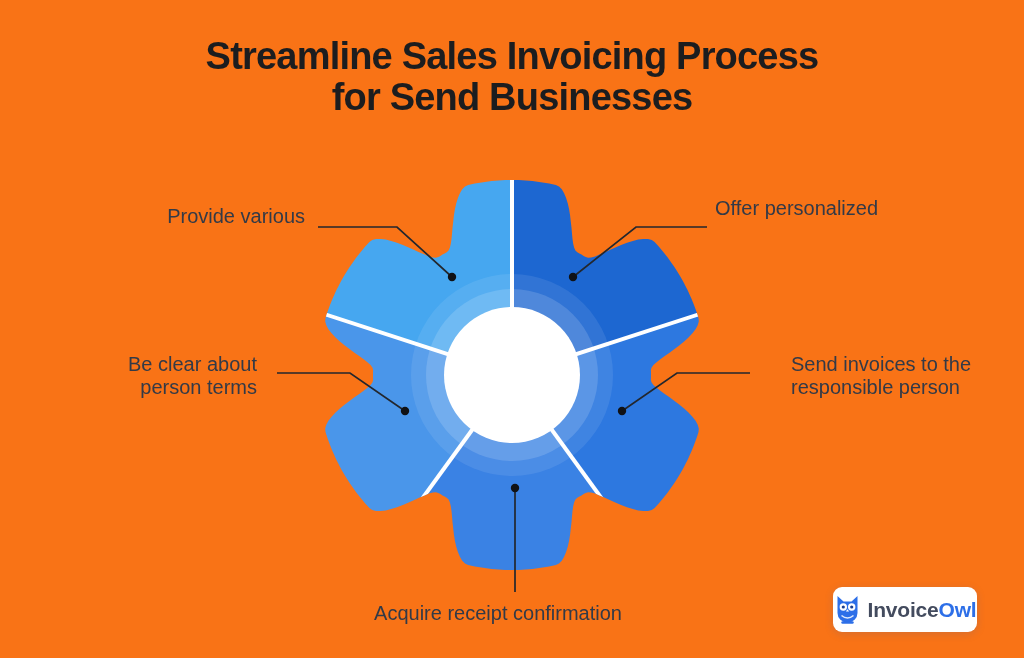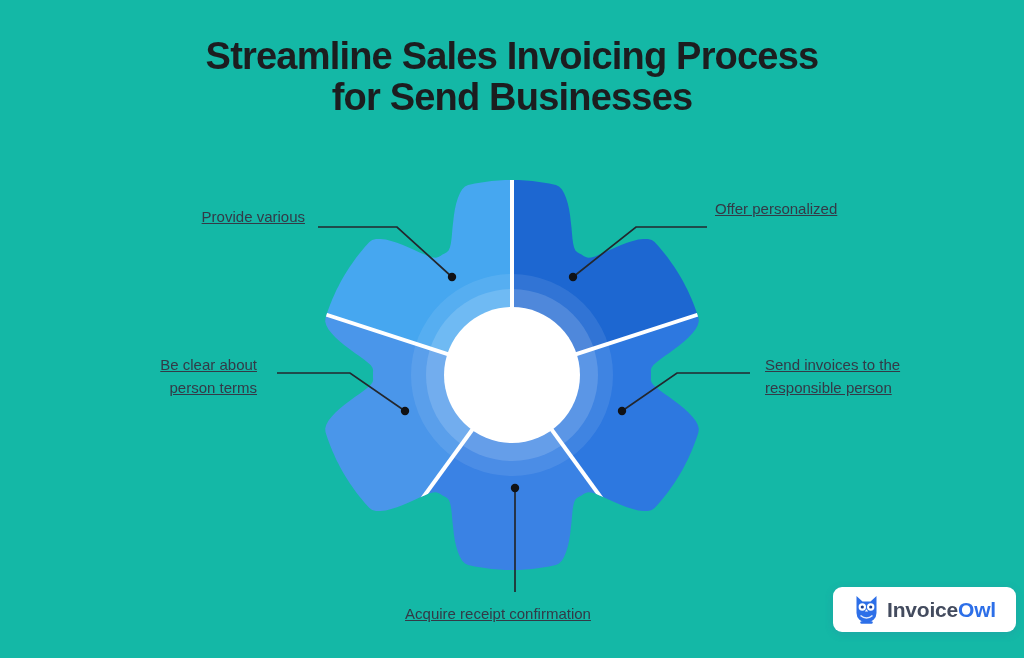--- a/index.html
+++ b/index.html
@@ -13,41 +13,40 @@
   .title{
     position:absolute;top:36px;left:0;right:0;
     text-align:center;
     font-size:38px;line-height:41px;font-weight:bold;
     letter-spacing:-0.8px;
     color:#1c1d1f;
   }
   .figure-svg{position:absolute;left:0;top:0;}
   .callout{
     position:absolute;
-    font-size:15px;line-height:23px;
+    font-size:20px;line-height:23px;
     color:#333a47;
-    text-decoration:underline;
   }
   .callout.right-align{text-align:right;}
   .callout.center-align{text-align:center;}
   .logo-badge{
     position:absolute;
-    left:833px;top:587px;width:183px;height:45px;
+    left:833px;top:587px;width:144px;height:45px;
     background:#ffffff;border-radius:9px;
     box-shadow:0 2px 8px rgba(70,95,160,0.20);
     display:flex;align-items:center;justify-content:center;gap:7px;
   }
   .logo-text{font-size:21px;font-weight:bold;letter-spacing:-0.2px;}
   .logo-text .part1{color:#434b5e;font-weight:600;}
   .logo-text .part2{color:#2d6fe8;}
 </style>
 </head>
 <body>
 
-<div class="stage" style="background: #14b8a6;">
+<div class="stage" style="background: #f97316;">
 
   <div class="title">
     <div>Streamline Sales Invoicing Process</div>
     <div>for Send Businesses</div>
   </div>
 
   <svg class="figure-svg" id="gearSvg" width="1024" height="658" viewBox="0 0 1024 658">
       <defs>
         <clipPath id="gearClip">
           <path d="M651.0,375.0L651.0,372.6L650.9,370.1L651.5,367.7L653.4,365.1L656.3,362.4L660.0,359.4L664.4,356.3L669.2,352.9L674.2,349.3L679.2,345.5L684.1,341.6L688.5,337.5L692.4,333.3L695.6,329.2L697.7,325.2L698.8,321.4L698.5,318.0L697.5,314.7L696.4,311.5L695.2,308.3L694.0,305.1L692.8,302.0L691.5,298.8L690.1,295.7L688.7,292.6L687.3,289.5L685.7,286.5L684.2,283.5L682.6,280.5L680.9,277.5L679.1,274.6L677.4,271.7L675.5,268.8L673.7,266.0L671.7,263.2L669.8,260.4L667.7,257.6L665.7,254.9L663.5,252.3L661.4,249.7L659.2,247.1L656.9,244.5L654.6,242.0L651.8,240.0L648.0,239.0L643.4,238.9L638.3,239.6L632.8,240.9L627.0,242.7L621.1,244.9L615.3,247.4L609.7,249.9L604.4,252.4L599.5,254.6L595.1,256.4L591.2,257.5L588.1,257.8L585.7,257.1L583.6,255.9L581.5,254.6L579.4,253.4L577.3,252.3L575.4,250.5L574.1,247.6L573.2,243.7L572.5,239.0L572.0,233.7L571.5,227.8L570.8,221.7L570.1,215.4L569.1,209.3L567.8,203.4L566.1,197.9L564.1,193.2L561.8,189.3L559.0,186.5L555.9,185.0L552.5,184.3L549.2,183.6L545.9,183.0L542.5,182.4L539.1,181.9L535.8,181.5L532.4,181.1L529.0,180.7L525.6,180.5L522.2,180.3L518.8,180.1L515.4,180.0L512.0,180.0L508.6,180.0L505.2,180.1L501.8,180.3L498.4,180.5L495.0,180.7L491.6,181.1L488.2,181.5L484.9,181.9L481.5,182.4L478.1,183.0L474.8,183.6L471.5,184.3L468.1,185.0L465.0,186.5L462.2,189.3L459.9,193.2L457.9,197.9L456.2,203.4L454.9,209.3L453.9,215.4L453.2,221.7L452.5,227.8L452.0,233.7L451.5,239.0L450.8,243.7L449.9,247.6L448.6,250.5L446.7,252.3L444.6,253.4L442.5,254.6L440.4,255.9L438.3,257.1L435.9,257.8L432.8,257.5L428.9,256.4L424.5,254.6L419.6,252.4L414.3,249.9L408.7,247.4L402.9,244.9L397.0,242.7L391.2,240.9L385.7,239.6L380.6,238.9L376.0,239.0L372.2,240.0L369.4,242.0L367.1,244.5L364.8,247.1L362.6,249.7L360.5,252.3L358.3,254.9L356.3,257.6L354.2,260.4L352.3,263.2L350.3,266.0L348.5,268.8L346.6,271.7L344.9,274.6L343.1,277.5L341.4,280.5L339.8,283.5L338.3,286.5L336.7,289.5L335.3,292.6L333.9,295.7L332.5,298.8L331.2,302.0L330.0,305.1L328.8,308.3L327.6,311.5L326.5,314.7L325.5,318.0L325.2,321.4L326.3,325.2L328.4,329.2L331.6,333.3L335.5,337.5L339.9,341.6L344.8,345.5L349.8,349.3L354.8,352.9L359.6,356.3L364.0,359.4L367.7,362.4L370.6,365.1L372.5,367.7L373.1,370.1L373.0,372.6L373.0,375.0L373.0,377.4L373.1,379.9L372.5,382.3L370.6,384.9L367.7,387.6L364.0,390.6L359.6,393.7L354.8,397.1L349.8,400.7L344.8,404.5L339.9,408.4L335.5,412.5L331.6,416.7L328.4,420.8L326.3,424.8L325.2,428.6L325.5,432.0L326.5,435.3L327.6,438.5L328.8,441.7L330.0,444.9L331.2,448.0L332.5,451.2L333.9,454.3L335.3,457.4L336.7,460.5L338.3,463.5L339.8,466.5L341.4,469.5L343.1,472.5L344.9,475.4L346.6,478.3L348.5,481.2L350.3,484.0L352.3,486.8L354.2,489.6L356.3,492.4L358.3,495.1L360.5,497.7L362.6,500.3L364.8,502.9L367.1,505.5L369.4,508.0L372.2,510.0L376.0,511.0L380.6,511.1L385.7,510.4L391.2,509.1L397.0,507.3L402.9,505.1L408.7,502.6L414.3,500.1L419.6,497.6L424.5,495.4L428.9,493.6L432.8,492.5L435.9,492.2L438.3,492.9L440.4,494.1L442.5,495.4L444.6,496.6L446.7,497.7L448.6,499.5L449.9,502.4L450.8,506.3L451.5,511.0L452.0,516.3L452.5,522.2L453.2,528.3L453.9,534.6L454.9,540.7L456.2,546.6L457.9,552.1L459.9,556.8L462.2,560.7L465.0,563.5L468.1,565.0L471.5,565.7L474.8,566.4L478.1,567.0L481.5,567.6L484.9,568.1L488.2,568.5L491.6,568.9L495.0,569.3L498.4,569.5L501.8,569.7L505.2,569.9L508.6,570.0L512.0,570.0L515.4,570.0L518.8,569.9L522.2,569.7L525.6,569.5L529.0,569.3L532.4,568.9L535.8,568.5L539.1,568.1L542.5,567.6L545.9,567.0L549.2,566.4L552.5,565.7L555.9,565.0L559.0,563.5L561.8,560.7L564.1,556.8L566.1,552.1L567.8,546.6L569.1,540.7L570.1,534.6L570.8,528.3L571.5,522.2L572.0,516.3L572.5,511.0L573.2,506.3L574.1,502.4L575.4,499.5L577.3,497.7L579.4,496.6L581.5,495.4L583.6,494.1L585.7,492.9L588.1,492.2L591.2,492.5L595.1,493.6L599.5,495.4L604.4,497.6L609.7,500.1L615.3,502.6L621.1,505.1L627.0,507.3L632.8,509.1L638.3,510.4L643.4,511.1L648.0,511.0L651.8,510.0L654.6,508.0L656.9,505.5L659.2,502.9L661.4,500.3L663.5,497.7L665.7,495.1L667.7,492.4L669.8,489.6L671.7,486.8L673.7,484.0L675.5,481.2L677.4,478.3L679.1,475.4L680.9,472.5L682.6,469.5L684.2,466.5L685.7,463.5L687.3,460.5L688.7,457.4L690.1,454.3L691.5,451.2L692.8,448.0L694.0,444.9L695.2,441.7L696.4,438.5L697.5,435.3L698.5,432.0L698.8,428.6L697.7,424.8L695.6,420.8L692.4,416.7L688.5,412.5L684.1,408.4L679.2,404.5L674.2,400.7L669.2,397.1L664.4,393.7L660.0,390.6L656.3,387.6L653.4,384.9L651.5,382.3L650.9,379.9L651.0,377.4L651.0,375.0Z"></path>
@@ -81,21 +80,21 @@
     </svg>
 
   <div class="callout right-align" style="right:719px;top:205px;">
     <div>Provide various</div>
   </div>
 
   <div class="callout" style="left:715px;top:197px;">
     <div>Offer personalized</div>
   </div>
 
-  <div class="callout" style="left:765px;top:353px;">
+  <div class="callout" style="left:791px;top:353px;">
     <div>Send invoices to the</div>
     <div>responsible person</div>
   </div>
 
   <div class="callout right-align" style="right:767px;top:353px;margin-left:11px;">
     <div>Be clear about</div>
     <div>person terms</div>
   </div>
 
   <div class="callout center-align" style="left:328px;width:340px;top:602px;">

